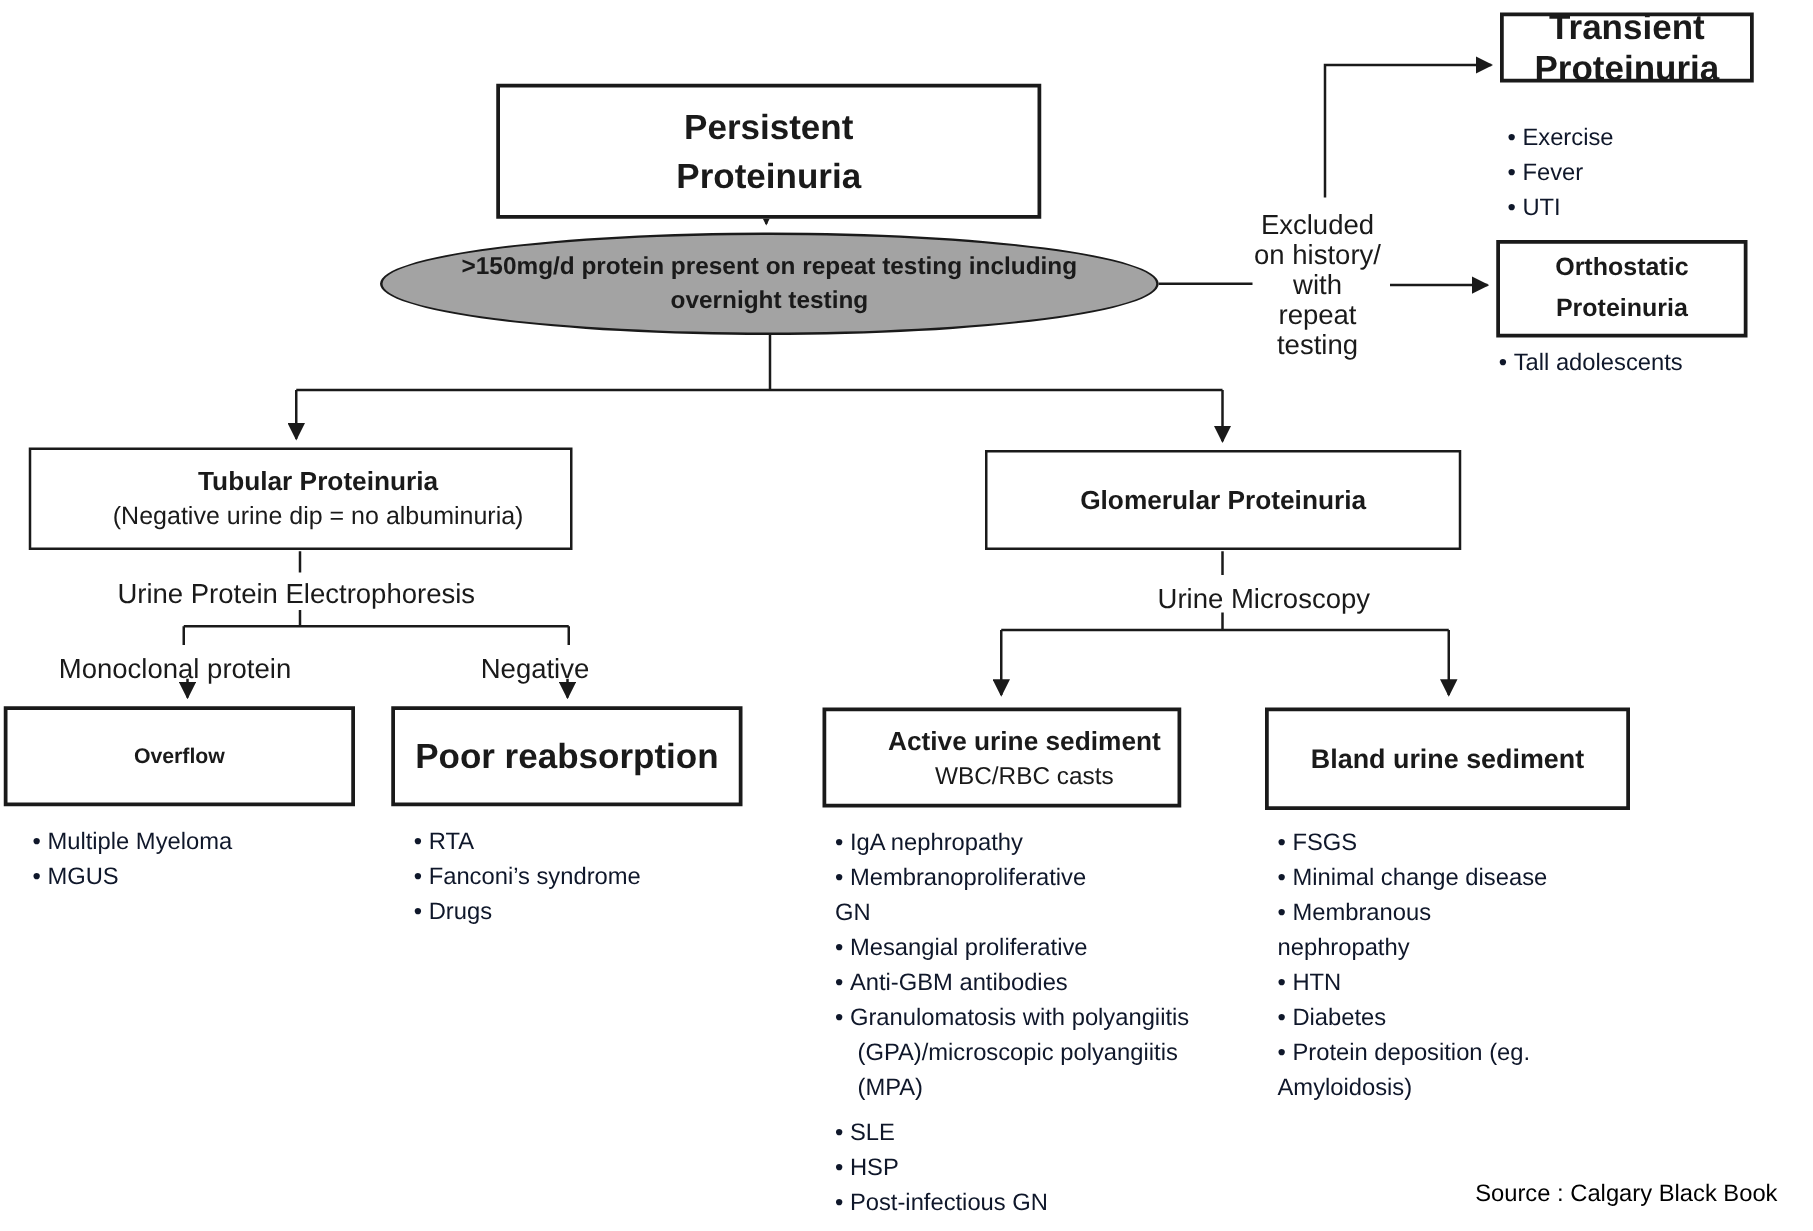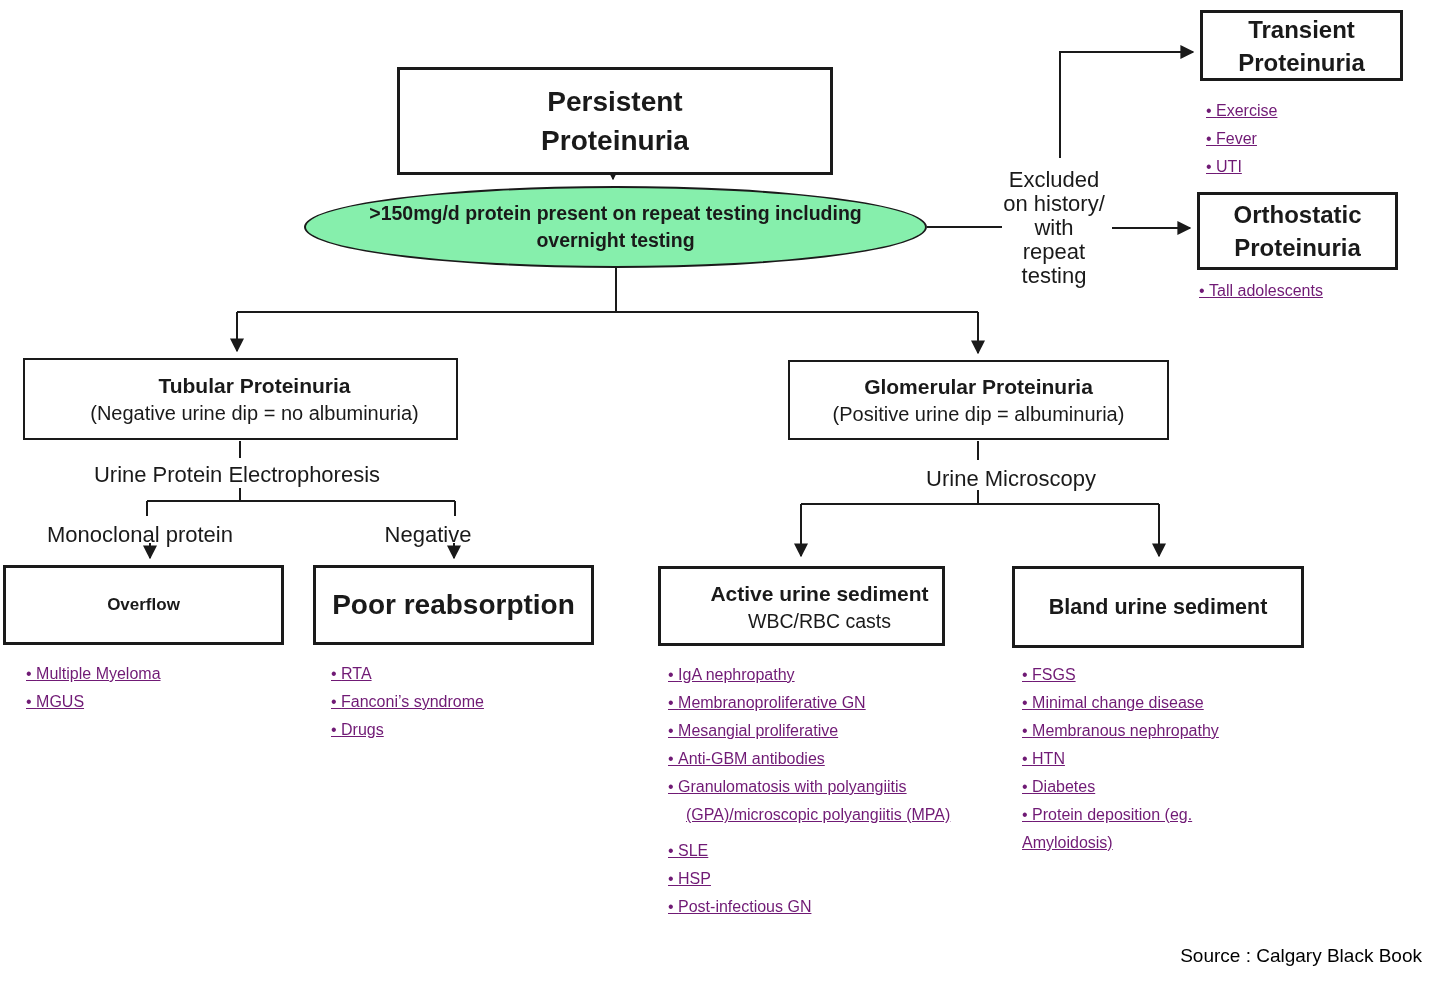--- a/index.html
+++ b/index.html
@@ -7,33 +7,33 @@
     position:relative;width:1450px;height:985px;background:#ffffff;
     font-family:"Liberation Sans",sans-serif;color:#1a1a1a;overflow:hidden;
   }
   svg.wires{position:absolute;left:0;top:0;width:1450px;height:985px;pointer-events:none;}
   .box{
     position:absolute;border:3px solid #1a1a1a;background:#fff;box-sizing:border-box;
     display:flex;flex-direction:column;align-items:center;justify-content:center;text-align:center;
   }
   .b2{border-width:2.5px;}
   .ellipse{
-    position:absolute;border:2.5px solid #1a1a1a;border-radius:50%;background:#86efac;box-sizing:border-box;
+    position:absolute;border:2.5px solid #1a1a1a;border-radius:50%;background:#a3a3a3;box-sizing:border-box;
     display:flex;align-items:center;justify-content:center;text-align:center;
   }
   .lbl{position:absolute;font-size:22px;line-height:21px;text-align:center;color:#1a1a1a;}
-  ul.blist{list-style:none;margin:0;padding:0;position:absolute;font-size:16px;line-height:28px;color:#701a75;text-decoration:underline;}
+  ul.blist{list-style:none;margin:0;padding:0;position:absolute;font-size:19px;line-height:28px;color:#0f172a;}
   ul.blist li::before{content:"\2022\00a0";}
   
   #box-persistent{left:397px;top:67px;width:436px;height:108px;font-weight:bold;font-size:28px;line-height:39px;}
   #ellipse-criteria{left:304px;top:186px;width:623px;height:82px;}
   #ellipse-criteria .etxt{width:528px;font-weight:bold;font-size:19.5px;line-height:27px;}
-  #box-transient{left:1200px;top:10px;width:203px;height:71px;font-weight:bold;font-size:24px;line-height:33px;}
+  #box-transient{left:1200px;top:10px;width:203px;height:56px;font-weight:bold;font-size:28px;line-height:33px;}
   #list-transient{left:1206px;top:97px;}
-  #box-orthostatic{left:1197px;top:192px;width:201px;height:78px;font-weight:bold;font-size:24px;line-height:33px;}
+  #box-orthostatic{left:1197px;top:192px;width:201px;height:78px;font-weight:bold;font-size:20px;line-height:33px;}
   #list-orthostatic{left:1199px;top:277px;}
   #note-excluded{left:1002px;top:168px;width:104px;line-height:24px;}
   #box-tubular{left:23px;top:358px;width:435px;height:82px;padding-left:28px;}
   #box-glomerular{left:788px;top:360px;width:381px;height:80px;}
   .t1{font-weight:bold;font-size:21px;line-height:29px;}
   .t2{font-size:20px;line-height:27px;}
   .t2s{font-size:19.5px;line-height:26px;}
   #lbl-upe{left:87px;top:464px;width:300px;}
   #lbl-mono{left:40px;top:524px;width:200px;}
   #lbl-neg{left:328px;top:524px;width:200px;}
@@ -114,21 +114,20 @@
     <li>Tall adolescents</li>
   </ul>
 
   <div class="box b2" id="box-tubular">
     <div class="t1">Tubular Proteinuria</div>
     <div class="t2">(Negative urine dip = no albuminuria)</div>
   </div>
 
   <div class="box b2" id="box-glomerular">
     <div class="t1">Glomerular Proteinuria</div>
-    <div class="t2">(Positive urine dip = albuminuria)</div>
   </div>
 
   <div class="lbl" id="lbl-upe">Urine Protein Electrophoresis</div>
   <div class="lbl" id="lbl-mono">Monoclonal protein</div>
   <div class="lbl" id="lbl-neg">Negative</div>
   <div class="lbl" id="lbl-micro">Urine Microscopy</div>
 
   <div class="box" id="box-overflow">
     <div>Overflow</div>
   </div>

